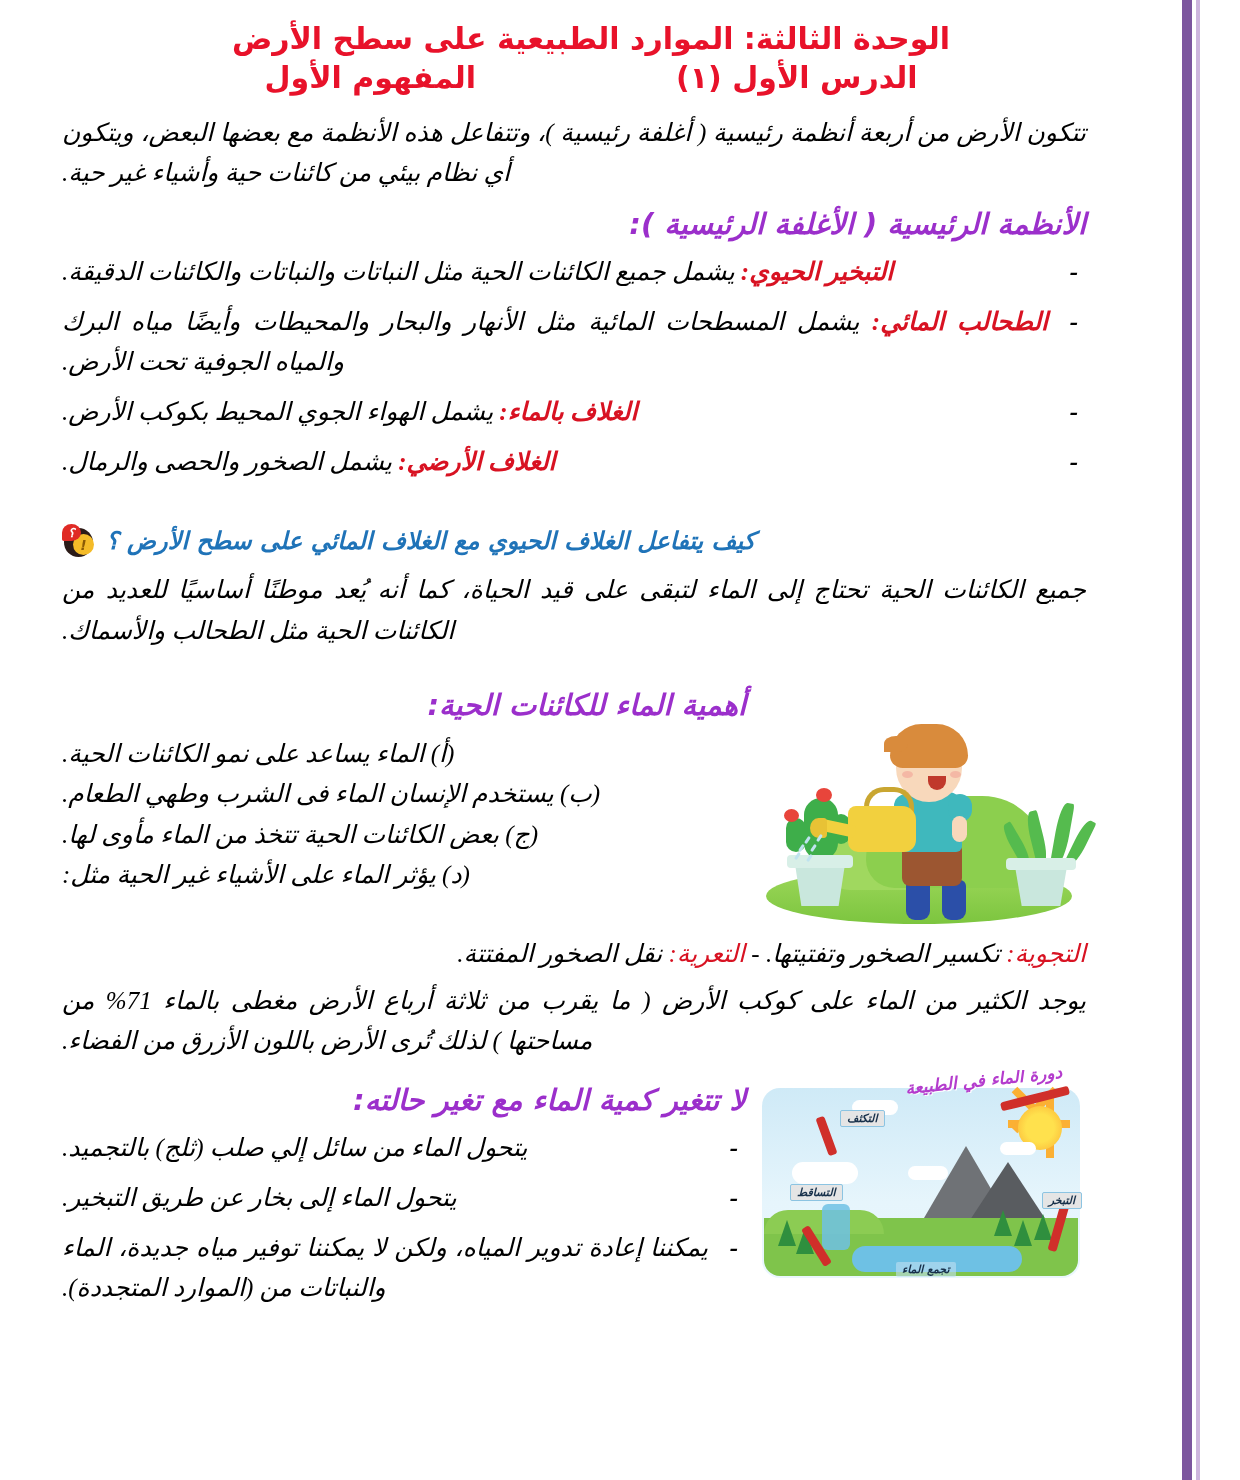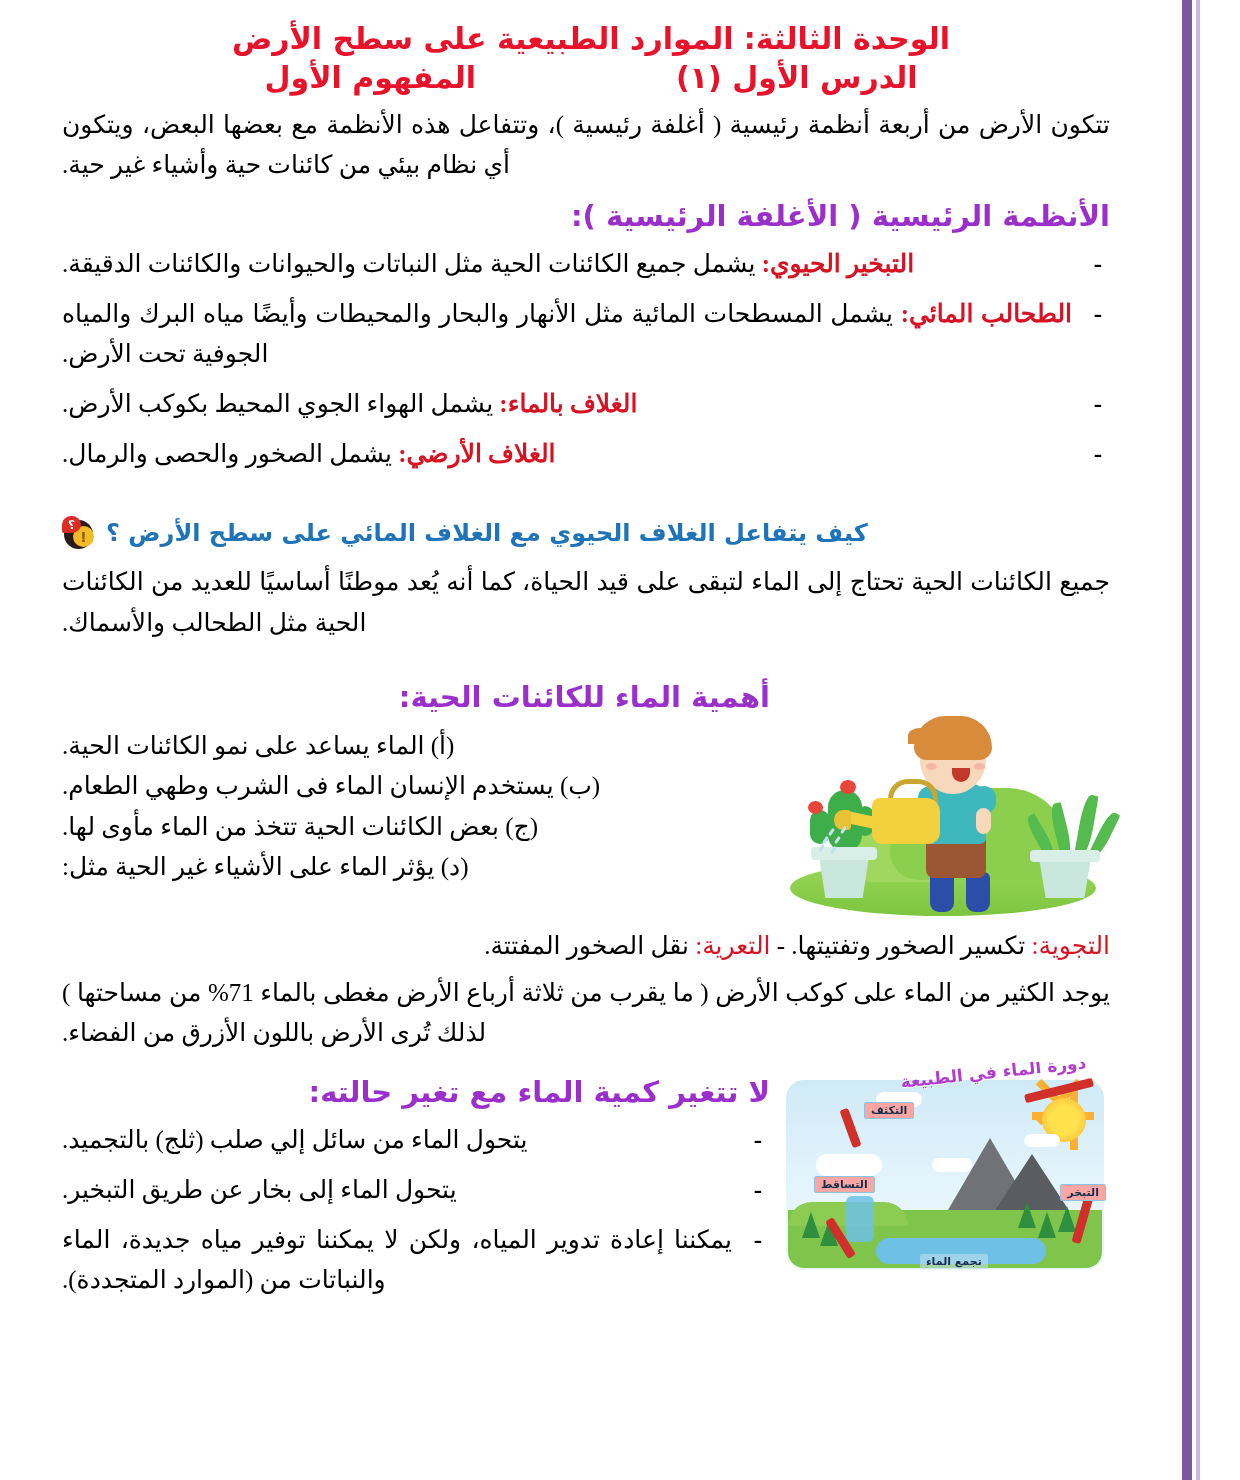--- a/index.html
+++ b/index.html
@@ -43,22 +43,23 @@
     color:#e8122a;
     font-family:"DejaVu Sans","Liberation Sans",sans-serif;
     font-weight:bold;
     font-size:30px;
     line-height:1.38;
     margin-top:-2px;
   }
 
   
   .content{
-    padding:0 72px 0 62px;
-    margin-top:6px;
+    padding:0 96px 0 62px;
+    margin-top:14px;
+    font-style:italic;
   }
   p.para{
     margin:0 0 6px 0;
     font-size:25px;
     line-height:1.62;
     color:#000;
     text-align:justify;
     text-align-last:left;
   }
   p.para.rtl-last{ text-align-last:right; }
@@ -209,21 +210,21 @@
     font-family:"DejaVu Sans","Liberation Sans",sans-serif;
     font-weight:bold;font-size:17px;color:#b43ccd;
     transform:rotate(-6deg);white-space:nowrap;
     text-shadow:1px 1px 0 #fff;}
   .cy-sun{position:absolute;right:24px;top:36px;width:44px;height:44px;border-radius:50%;
     background:radial-gradient(circle,#ffe14d 45%,#fbb034 100%);}
   .cy-sun-ray{position:absolute;background:#fbb034;}
   .cy-cloud{position:absolute;background:#fff;border-radius:20px;}
   .cy-cloud::before,.cy-cloud::after{content:"";position:absolute;background:#fff;border-radius:50%;}
   .cy-mtn{position:absolute;background:#6f7276;}
-  .cy-label{position:absolute;background:#fca5a5;border:1px solid #8cc4e2;
+  .cy-label{position:absolute;background:#e5e5e5;border:1px solid #8cc4e2;
     font-family:"DejaVu Sans","Liberation Sans",sans-serif;
     font-weight:bold;font-size:11px;color:#17304a;padding:1px 6px;border-radius:2px;white-space:nowrap;}
   .cy-arrow{position:absolute;background:#d02f2a;}
   .cy-land{position:absolute;background:#7fc44b;}
   .cy-water{position:absolute;background:#6ec1e4;}
   .cy-tree{position:absolute;width:0;height:0;border-left:9px solid transparent;border-right:9px solid transparent;
     border-bottom:26px solid #2f8f3e;}
 </style>
 </head>
 <body>
@@ -242,21 +243,21 @@
   </div>
 
   <div class="content">
 
     <p class="para">تتكون الأرض من أربعة أنظمة رئيسية ( أغلفة رئيسية )، وتتفاعل هذه الأنظمة مع بعضها البعض، ويتكون أي نظام بيئي من كائنات حية وأشياء غير حية.</p>
 
     <h2 class="section-head">الأنظمة الرئيسية ( الأغلفة الرئيسية ):</h2>
 
     <ul class="dash-list">
       <li>
-        <span class="term-red">التبخير الحيوي:</span><span> يشمل جميع الكائنات الحية مثل النباتات والحيوانات والكائنات الدقيقة.</span>
+        <span class="term-red">التبخير الحيوي:</span><span> يشمل جميع الكائنات الحية مثل النباتات والنباتات والكائنات الدقيقة.</span>
       </li>
       <li>
         <span class="term-red">الطحالب المائي:</span><span> يشمل المسطحات المائية مثل الأنهار والبحار والمحيطات وأيضًا مياه البرك والمياه الجوفية تحت الأرض.</span>
       </li>
       <li>
         <span class="term-red">الغلاف بالماء:</span><span> يشمل الهواء الجوي المحيط بكوكب الأرض.</span>
       </li>
       <li>
         <span class="term-red">الغلاف الأرضي:</span><span> يشمل الصخور والحصى والرمال.</span>
       </li>

